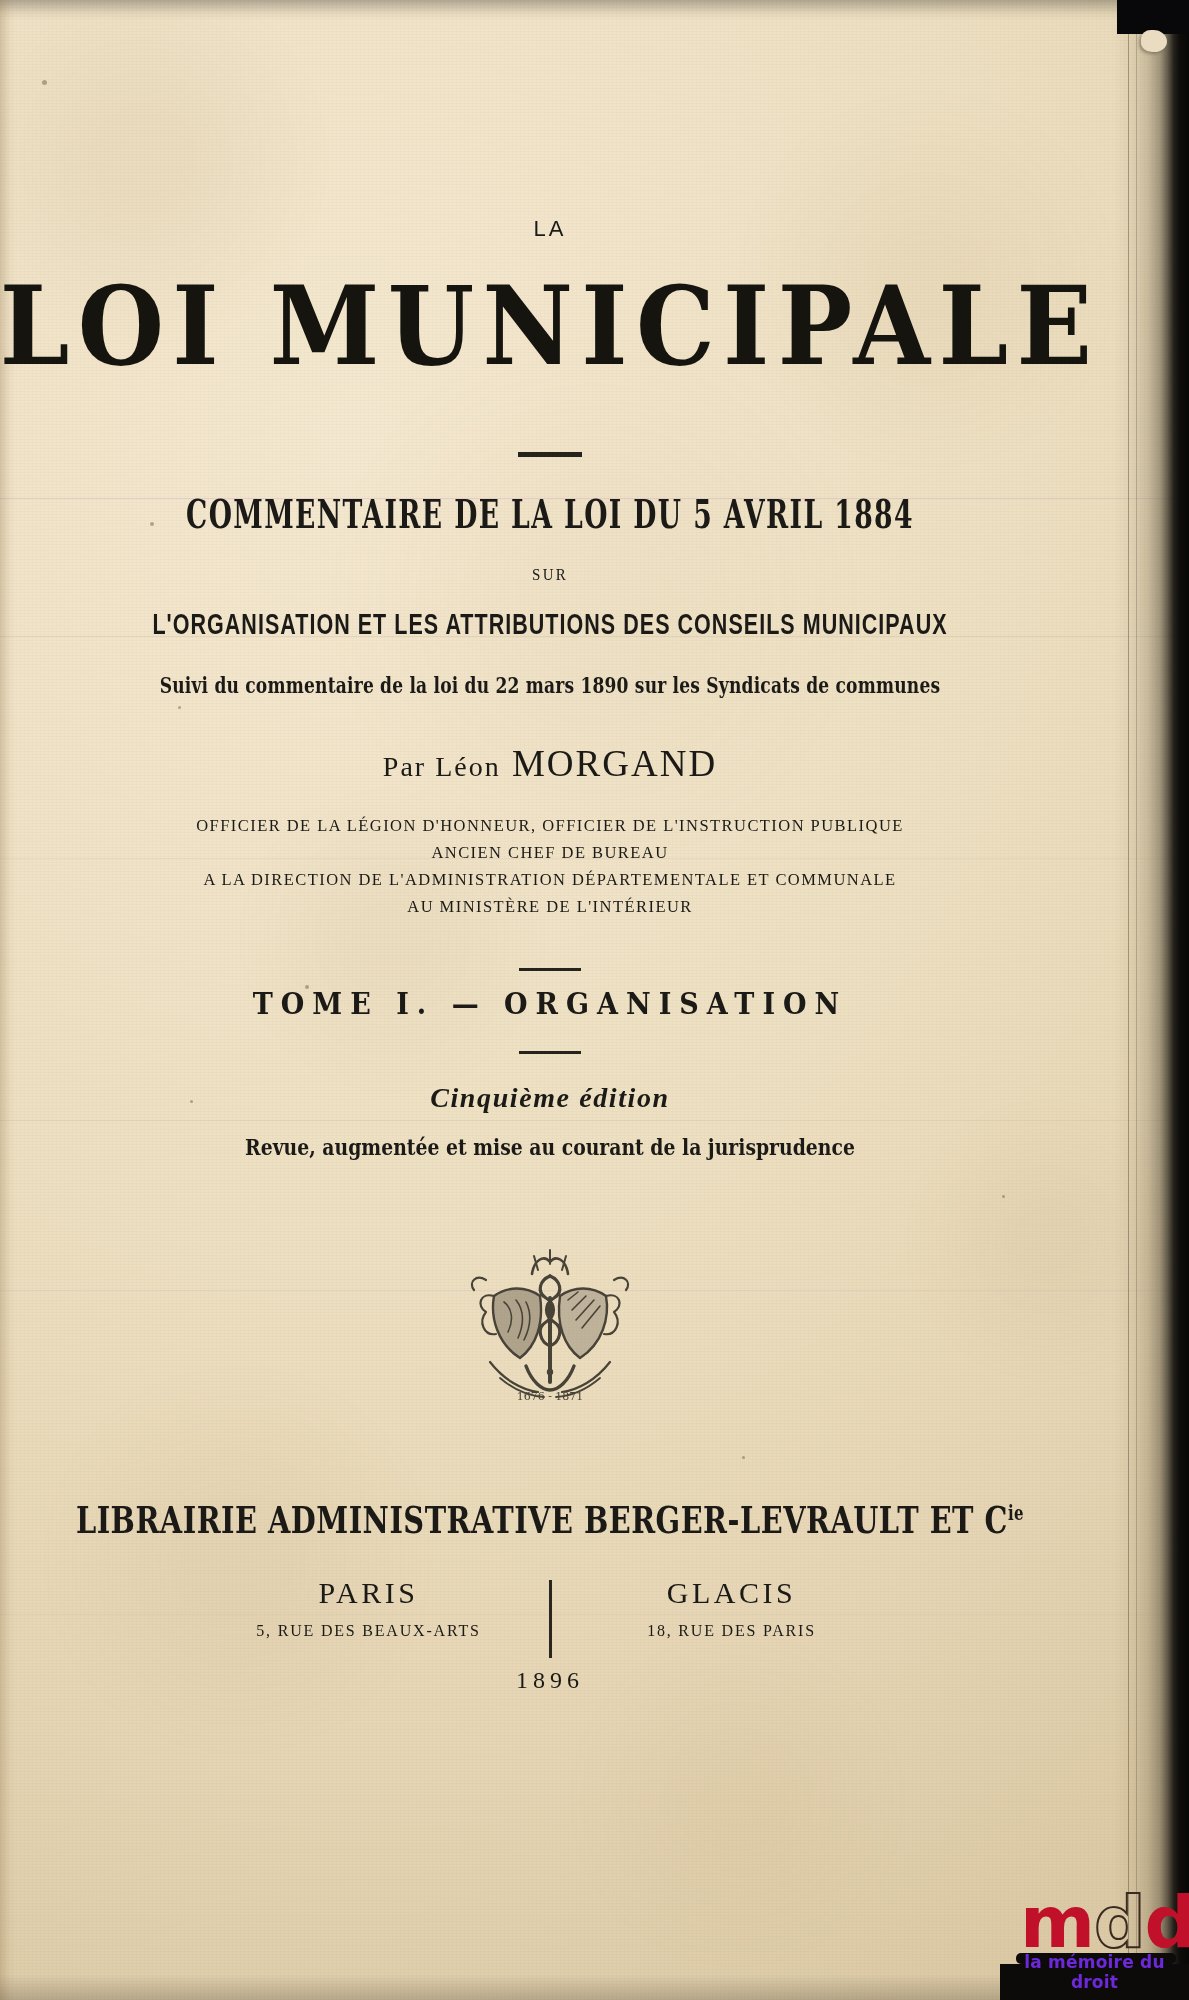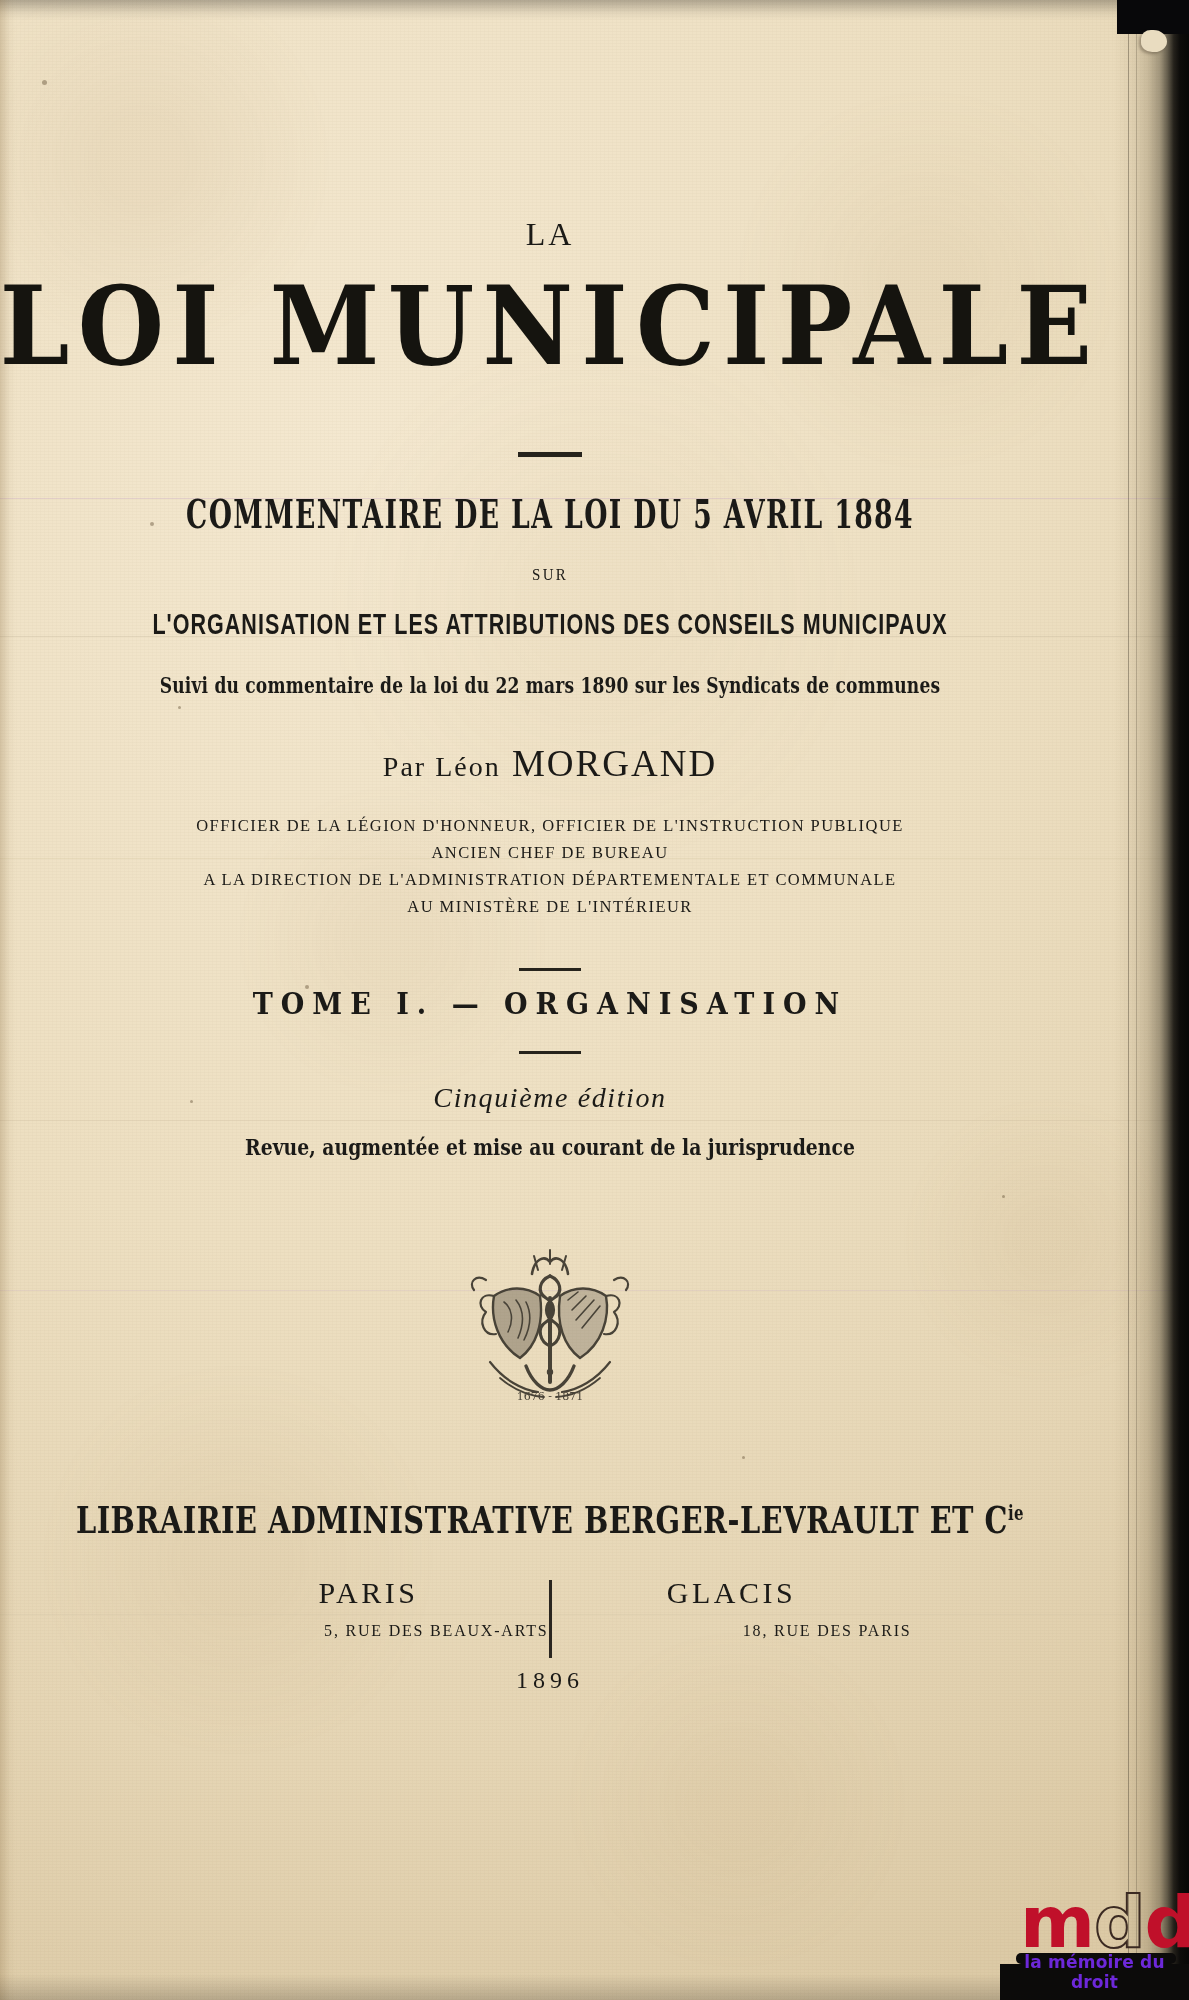--- a/index.html
+++ b/index.html
@@ -127,23 +127,23 @@
     top: 0;
     left: 40px;
     width: 1020px;
     height: 2000px;
     text-align: center;
   }
 
   .l-la {
     position: absolute;
     top: 216px; left: 0; right: 0;
-    font-size: 32px;
+    font-size: 22px;
     letter-spacing: 3px;
-    font-family: Liberation Serif, serif;
+    font-family: Liberation Sans, sans-serif;
   }
 
   .l-title {
     position: absolute;
     top: 272px; left: 0; right: 0;
     font-family: "DejaVu Serif", serif;
     font-weight: 700;
     font-size: 84px;
     line-height: 1;
     letter-spacing: 7px;
@@ -241,20 +241,21 @@
     transform-origin: 50% 0;
   }
 
   .l-edition {
     position: absolute;
     top: 1082px; left: 0; right: 0;
     font-family: "Liberation Serif", serif;
     font-style: italic;
     font-size: 28px;
     letter-spacing: 1.6px;
+    font-weight: bold;
   }
 
   .l-revue {
     position: absolute;
     top: 1134px; left: 0; right: 0;
     font-family: "DejaVu Serif", serif;
     font-weight: 700;
     font-size: 20px;
     transform: scaleX(.94) scaleY(1.1);
     transform-origin: 50% 0;
@@ -298,21 +299,20 @@
   .city-name {
     font-family: "Liberation Serif", serif;
     font-size: 30px;
     letter-spacing: 3.5px;
   }
   .city-addr {
     margin-top: 12px;
     font-family: "Liberation Serif", serif;
     font-size: 16px;
     letter-spacing: 1.8px;
-    text-align: right;
   }
   .city-divider {
     width: 3px;
     height: 78px;
     background: #2a2620;
     margin: 4px 0 0 0;
   }
 
   .l-year {
     position: absolute;

